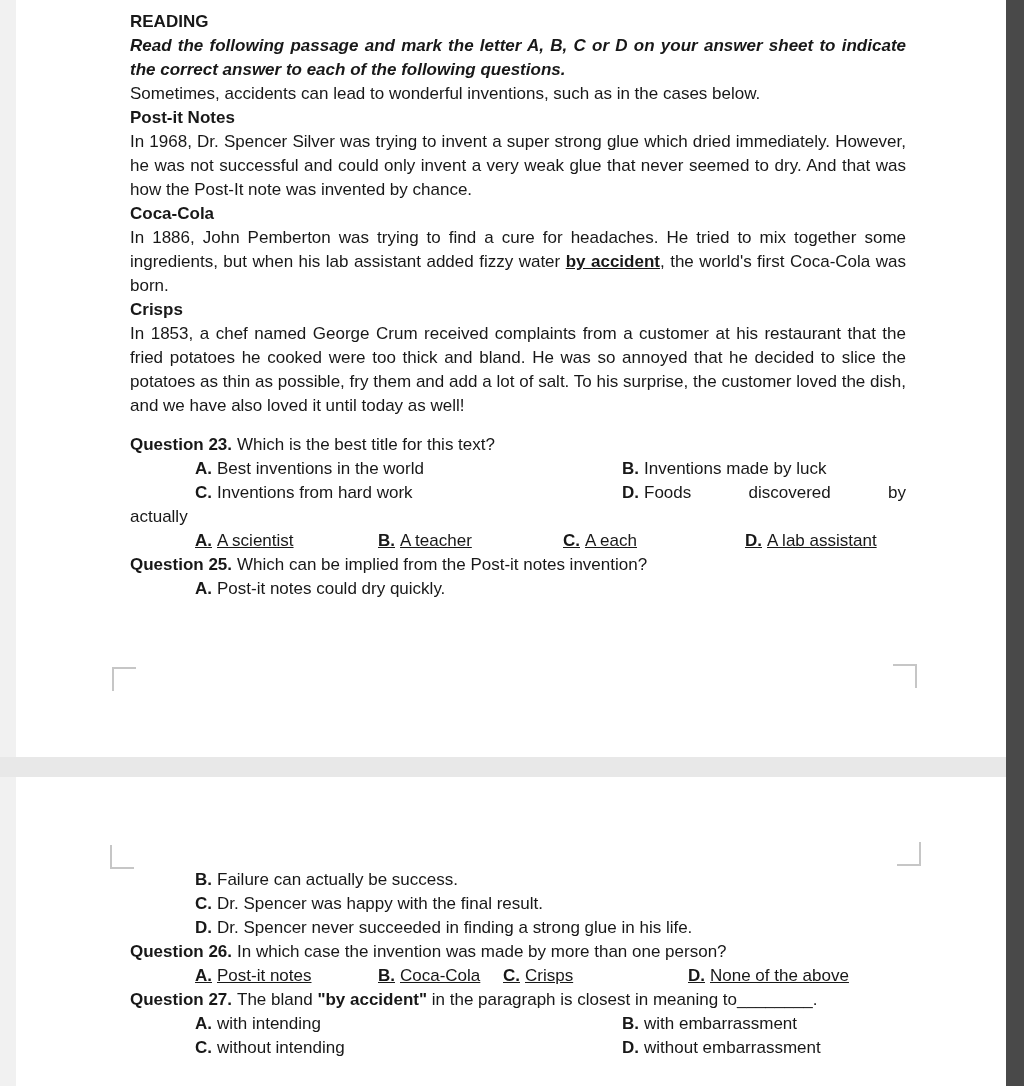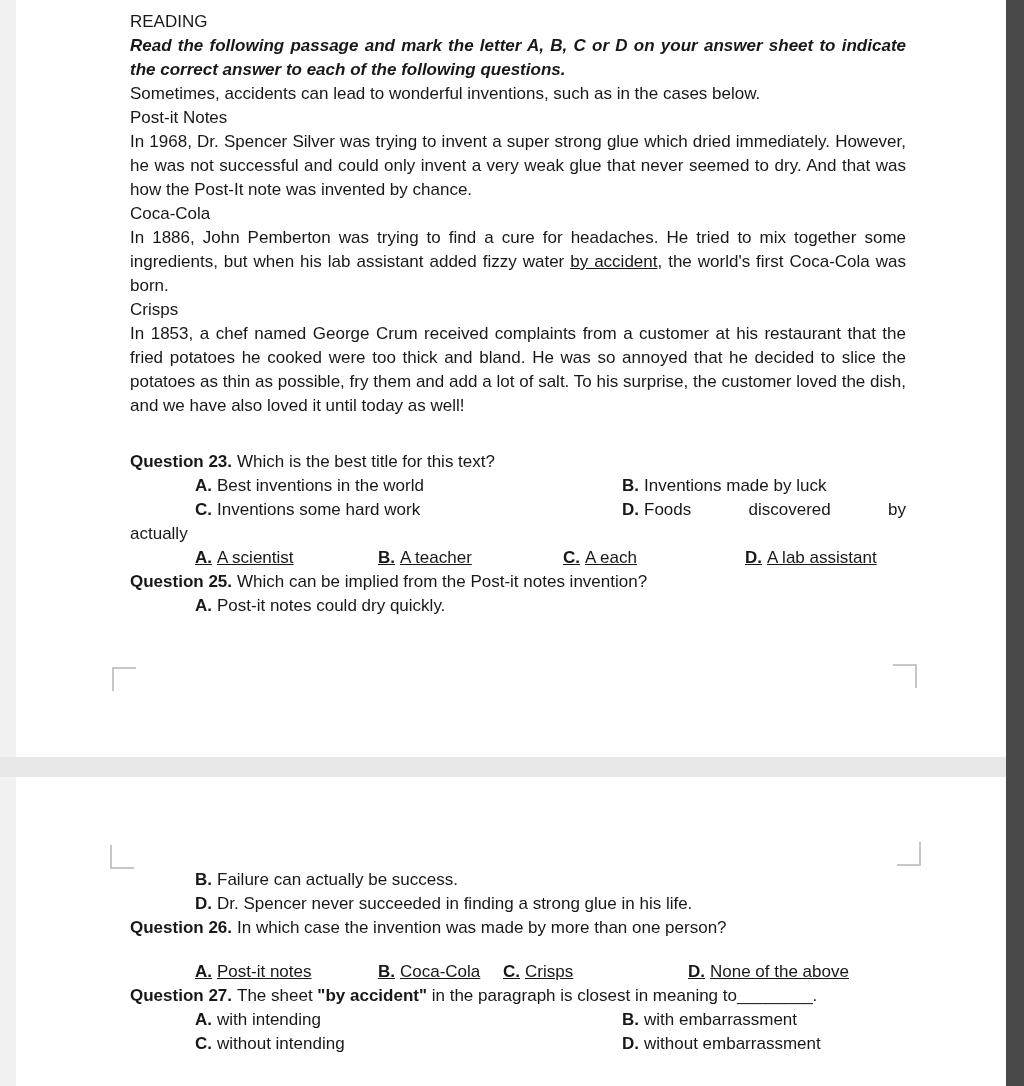--- a/index.html
+++ b/index.html
@@ -38,38 +38,38 @@
 
   .content {
     position: absolute; left: 130px; width: 776px;
     font-size: 17px; line-height: 24px;
   }
   .content.top { top: 10px; }
   .content.bottom { top: 868px; }
 
   p { margin: 0; }
   .bold { font-weight: 700; }
-  .h { font-weight: 400; }
+  .h { font-weight: 700; }
   .instr { font-weight: 700; font-style: italic; text-align: justify; }
   .para { text-align: justify; }
-  .hl { font-weight: 400; text-decoration: underline; }
+  .hl { font-weight: 700; text-decoration: underline; }
 
-  .q23 { margin-top: 32px; }
+  .q23 { margin-top: 15px; }
   .qlab { font-weight: 700; margin-right: 5px; }
   .optlab { font-weight: 700; margin-right: 5px; }
   .ind { padding-left: 65px; }
 
   .optrow { padding-left: 65px; display: flex; }
   .optrow .c1 { flex: 0 0 427px; width: 427px; }
   .optrow .c2 { flex: 1; }
   .spread { text-align: justify; text-align-last: justify; }
 
   .grid4 { display: grid; padding-left: 65px; text-decoration: underline; }
   .g24 { grid-template-columns: 183px 185px 182px 1fr; }
-  .g26 { grid-template-columns: 183px 125px 185px 1fr; margin-top: 20px; }
+  .g26 { grid-template-columns: 183px 125px 185px 1fr; }
 </style>
 </head>
 <body>
 
 <div>
 
   <div class="edge-left"></div>
   <div class="edge-right"></div>
   <div class="band"></div>
   <div class="crop tl"></div>
@@ -94,21 +94,21 @@
     <p class="h">Crisps</p>
     <p class="para">In 1853, a chef named George Crum received complaints from a customer at his restaurant that the fried potatoes he cooked were too thick and bland. He was so annoyed that he decided to slice the potatoes as thin as possible, fry them and add a lot of salt. To his surprise, the customer loved the dish, and we have also loved it until today as well!</p>
 
     <div class="q23">
       <p><span class="qlab">Question 23.</span><span>Which is the best title for this text?</span></p>
       <div class="optrow">
         <span class="c1"><span class="optlab">A.</span><span>Best inventions in the world</span></span>
         <span class="c2"><span class="optlab">B.</span><span>Inventions made by luck</span></span>
       </div>
       <div class="optrow">
-        <span class="c1"><span class="optlab">C.</span><span>Inventions some hard work</span></span>
+        <span class="c1"><span class="optlab">C.</span><span>Inventions from hard work</span></span>
         <span class="c2 spread"><span class="optlab">D.</span><span>Foods discovered by</span></span>
       </div>
       <p>actually</p>
     </div>
 
     <div>
       <div class="grid4 g24">
         <span><span class="optlab">A.</span><span>A scientist</span></span>
         <span><span class="optlab">B.</span><span>A teacher</span></span>
         <span><span class="optlab">C.</span><span>A each</span></span>
@@ -119,34 +119,35 @@
     <div>
       <p><span class="qlab">Question 25.</span><span>Which can be implied from the Post-it notes invention?</span></p>
       <p class="ind"><span class="optlab">A.</span><span>Post-it notes could dry quickly.</span></p>
     </div>
 
   </div>
 
   <div class="content bottom">
 
     <p class="ind"><span class="optlab">B.</span><span>Failure can actually be success.</span></p>
+    <p class="ind"><span class="optlab">C.</span><span>Dr. Spencer was happy with the final result.</span></p>
     <p class="ind"><span class="optlab">D.</span><span>Dr. Spencer never succeeded in finding a strong glue in his life.</span></p>
 
     <div>
       <p><span class="qlab">Question 26.</span><span>In which case the invention was made by more than one person?</span></p>
       <div class="grid4 g26">
         <span><span class="optlab">A.</span><span>Post-it notes</span></span>
         <span><span class="optlab">B.</span><span>Coca-Cola</span></span>
         <span><span class="optlab">C.</span><span>Crisps</span></span>
         <span><span class="optlab">D.</span><span>None of the above</span></span>
       </div>
     </div>
 
     <div>
-      <p class="para"><span class="qlab">Question 27.</span><span>The sheet </span><span class="bold">"by accident"</span><span> in the paragraph is closest in meaning to________.</span></p>
+      <p class="para"><span class="qlab">Question 27.</span><span>The bland </span><span class="bold">"by accident"</span><span> in the paragraph is closest in meaning to________.</span></p>
       <div class="optrow">
         <span class="c1"><span class="optlab">A.</span><span>with intending</span></span>
         <span class="c2"><span class="optlab">B.</span><span>with embarrassment</span></span>
       </div>
       <div class="optrow">
         <span class="c1"><span class="optlab">C.</span><span>without intending</span></span>
         <span class="c2"><span class="optlab">D.</span><span>without embarrassment</span></span>
       </div>
     </div>
 

